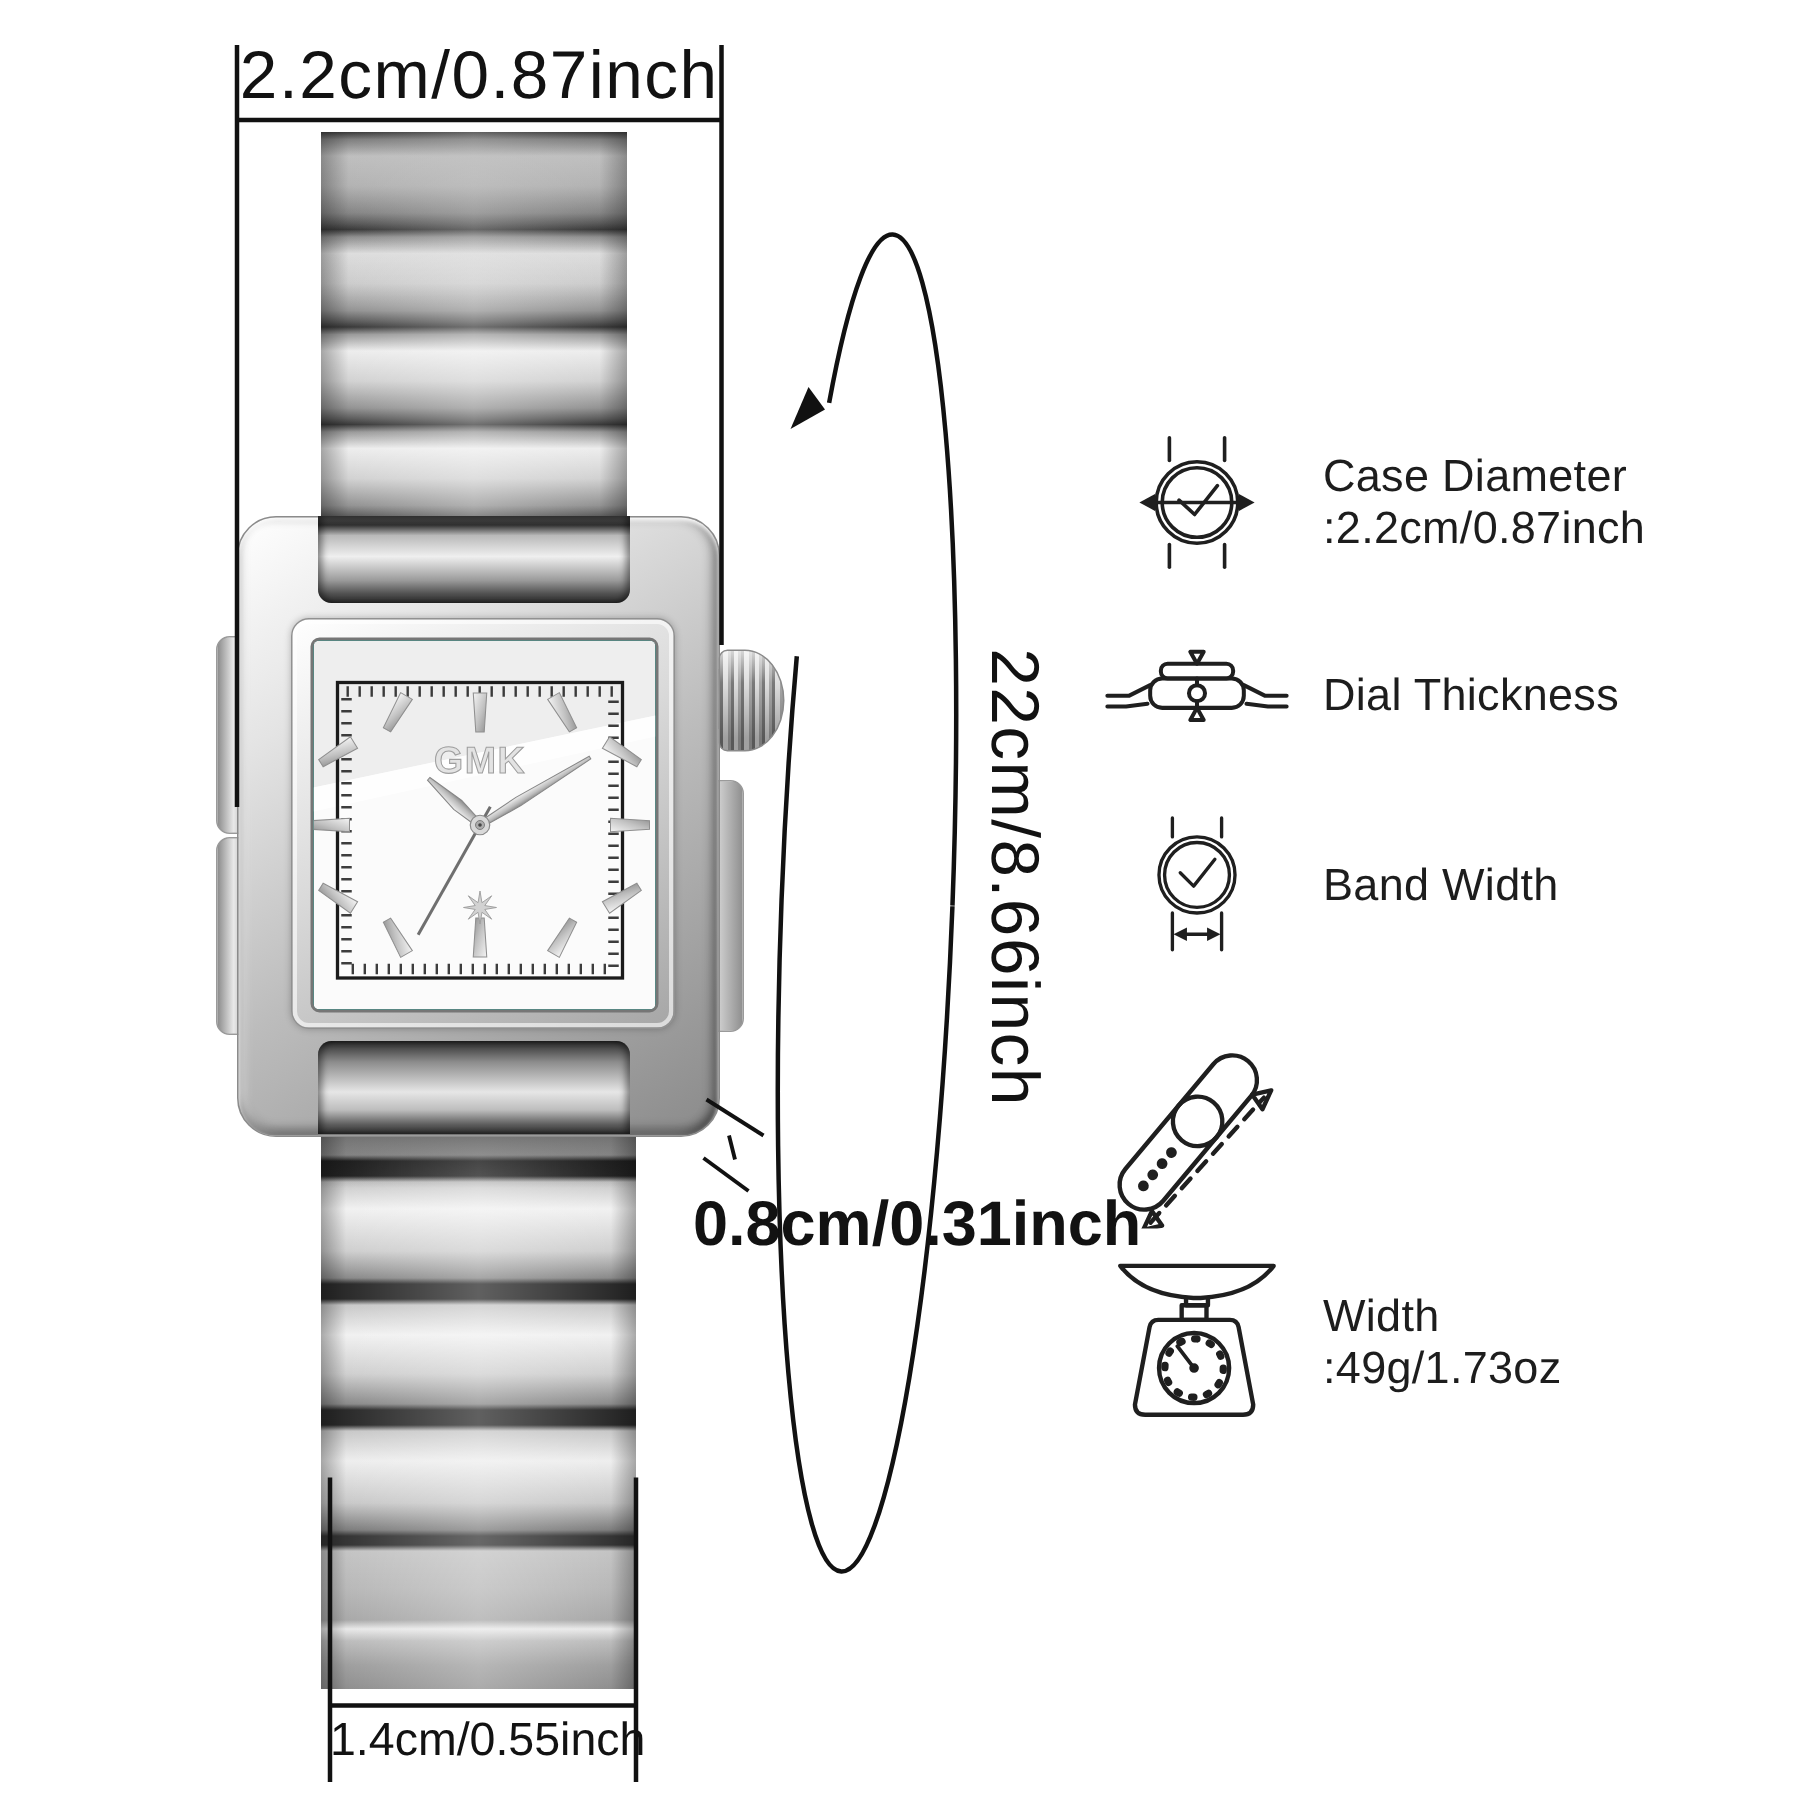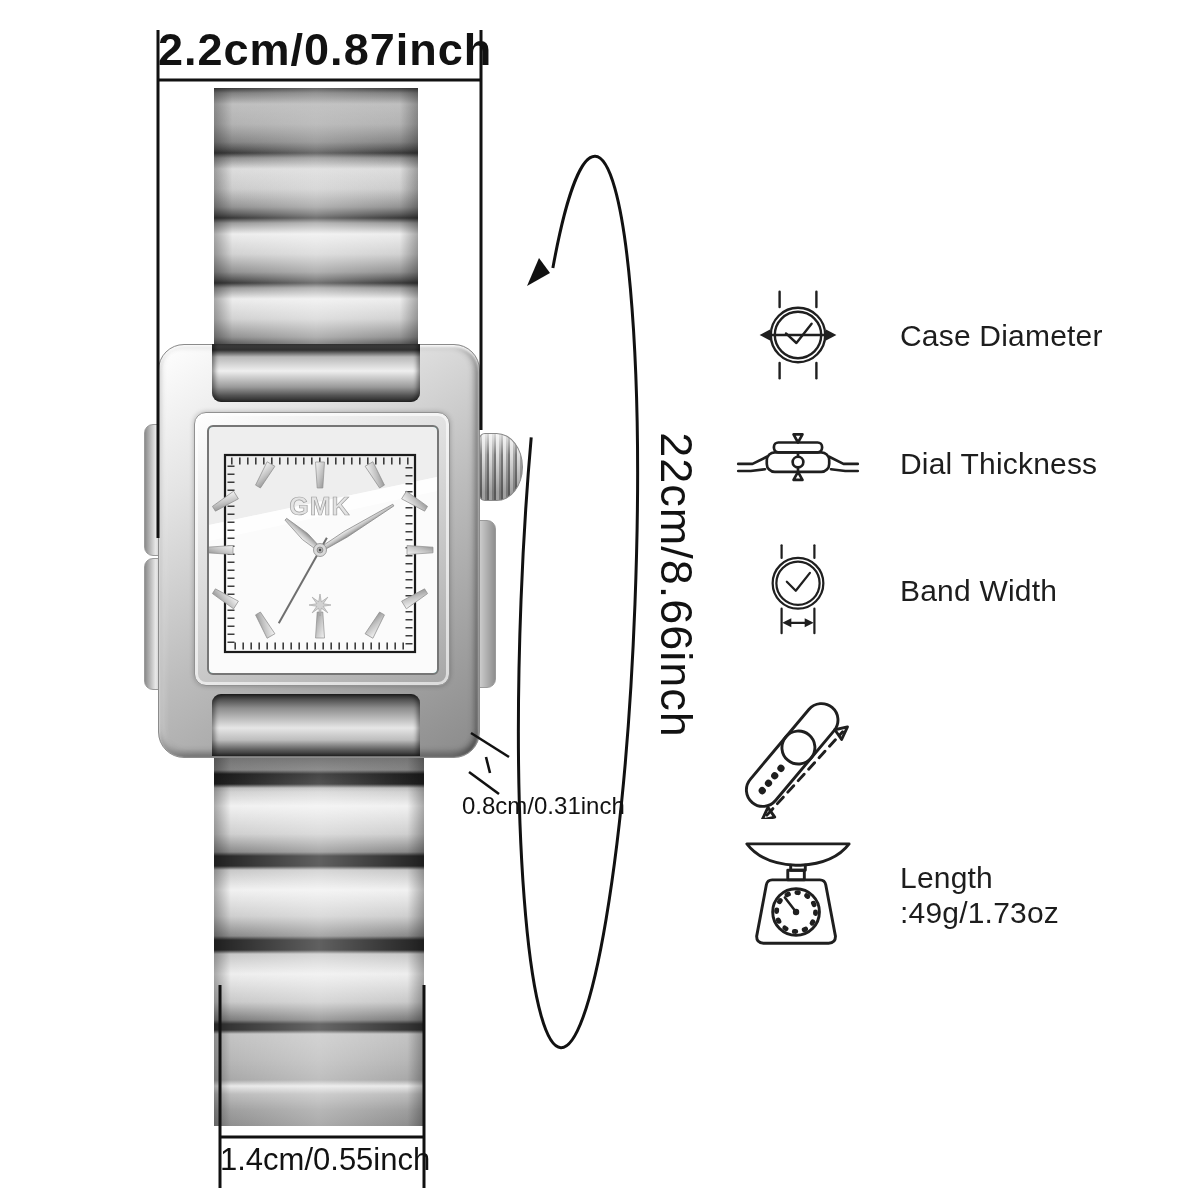--- a/index.html
+++ b/index.html
@@ -74,32 +74,32 @@
   }
   .crystal{
     left:207px;top:425px;width:228px;height:246px;z-index:4;border-radius:6px;
     border:2px solid #767676;background:#0f766e;overflow:hidden;
   }
   .crystal svg{display:block;}
 
   
   .anno-svg{left:0;top:0;z-index:10;pointer-events:none;}
   .meas{z-index:11;color:#121212;}
-  .meas.top{left:158px;top:24px;width:323px;text-align:right;font-size:45px;letter-spacing:1px;font-weight:700;}
+  .meas.top{left:158px;top:24px;width:323px;text-align:center;font-size:45px;letter-spacing:1px;font-weight:400;}
   .meas.bottom{left:220px;top:1142px;width:204px;text-align:left;font-size:31px;font-weight:500;}
-  .meas.thick{left:462px;top:792px;font-size:24px;font-weight:400;}
+  .meas.thick{left:462px;top:792px;font-size:42px;font-weight:700;}
   .meas.vlen{
     left:506px;top:557px;width:340px;height:56px;line-height:56px;text-align:center;
     font-size:45px;letter-spacing:1px;font-weight:500;transform:rotate(90deg);
   }
 
   
   .spec-row{position:absolute;left:728px;display:flex;align-items:center;z-index:11;}
   .spec-icon{width:140px;display:flex;justify-content:center;align-items:center;flex:0 0 140px;}
-  .spec-text{margin-left:32px;font-size:30px;line-height:35px;color:#1d1d1d;letter-spacing:.2px;font-weight:500;}
+  .spec-text{margin-left:14px;font-size:30px;line-height:35px;color:#1d1d1d;letter-spacing:.2px;font-weight:500;}
   .r1{top:275px;height:120px;}
   .r2{top:410px;height:106px;align-items:center;}
   .r3{top:528px;height:124px;text-align:center;}
   .r4{top:688px;height:134px;}
   .r5{top:828px;height:134px;}
   .lineart{stroke:#1f1f1f;fill:none;stroke-linecap:round;stroke-linejoin:round;}
 </style>
 </head>
 <body>
 
@@ -221,20 +221,21 @@
             <circle cx="55" cy="60" r="29"></circle>
           <polyline points="40,58 53,70 72,46"></polyline>
           <line x1="14" y1="60" x2="96" y2="60"></line>
         </g>
         <polygon points="7,60 20,53 20,67" fill="#1f1f1f"></polygon>
         <polygon points="103,60 90,53 90,67" fill="#1f1f1f"></polygon>
       </svg>
     </div>
     <div class="spec-text">
       <div>Case Diameter</div>
+      <div>:2.2cm/0.87inch</div>
     </div>
   </div>
 
   <div class="spec-row r2">
     <div class="spec-icon">
       <svg width="134" height="66" viewBox="0 0 150 74">
         <g class="lineart" stroke-width="3">
           <rect x="48" y="14" width="54" height="11" rx="5"></rect>
           <rect x="40" y="25" width="70" height="22" rx="9"></rect>
           <circle cx="75" cy="36" r="6"></circle>
@@ -305,18 +306,18 @@
           <rect x="47" y="31" width="17" height="10"></rect>
           <path d="M31 41 H80 Q85 41 86 46 L96 99 Q96 106 89 106 H22 Q15 106 15 99 L25 46 Q26 41 31 41 Z"></path>
           <circle cx="55.5" cy="74" r="24" fill="#ffffff"></circle>
           <circle cx="55.5" cy="74" r="20" stroke-width="5" stroke-dasharray="1.6 8.9"></circle>
           <line x1="55.5" y1="74" x2="44" y2="59" stroke-width="2.6"></line>
           <circle cx="55.5" cy="74" r="1.8" fill="#1f1f1f"></circle>
         </g>
       </svg>
     </div>
     <div class="spec-text">
-      <div>Length</div>
+      <div>Width</div>
       <div>:49g/1.73oz</div>
     </div>
   </div>
 
 </div>
 
 </body></html>

